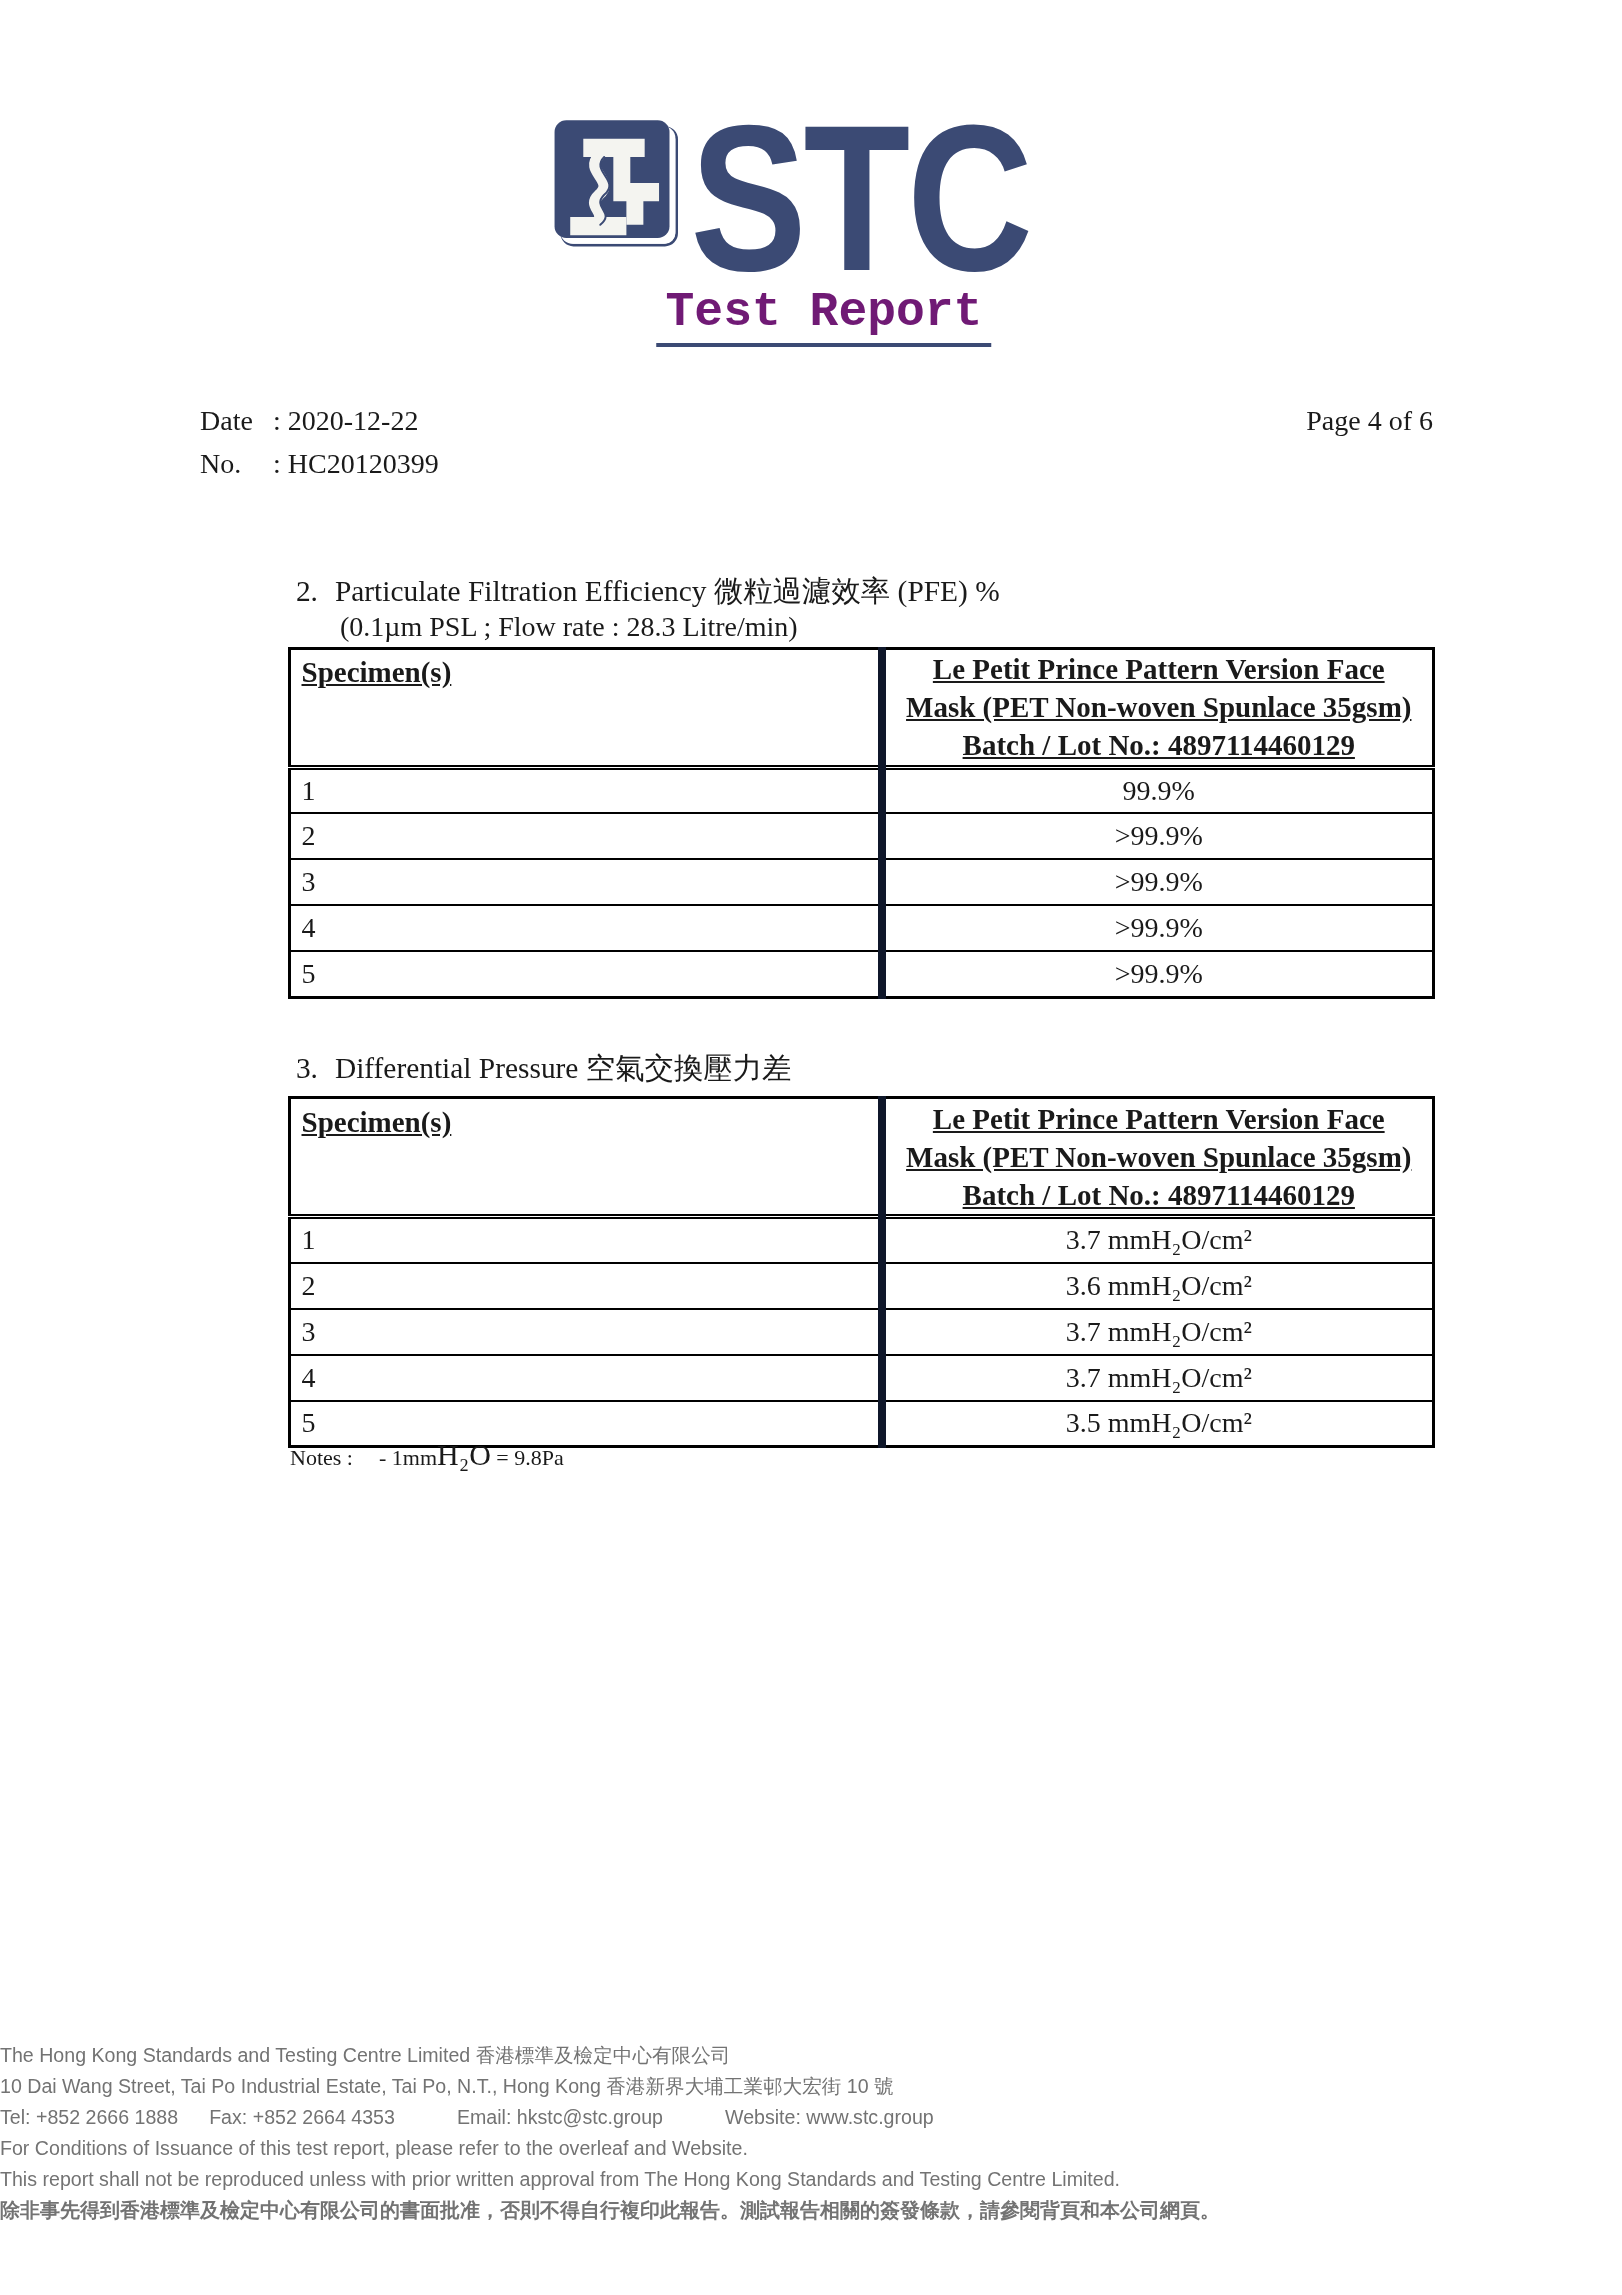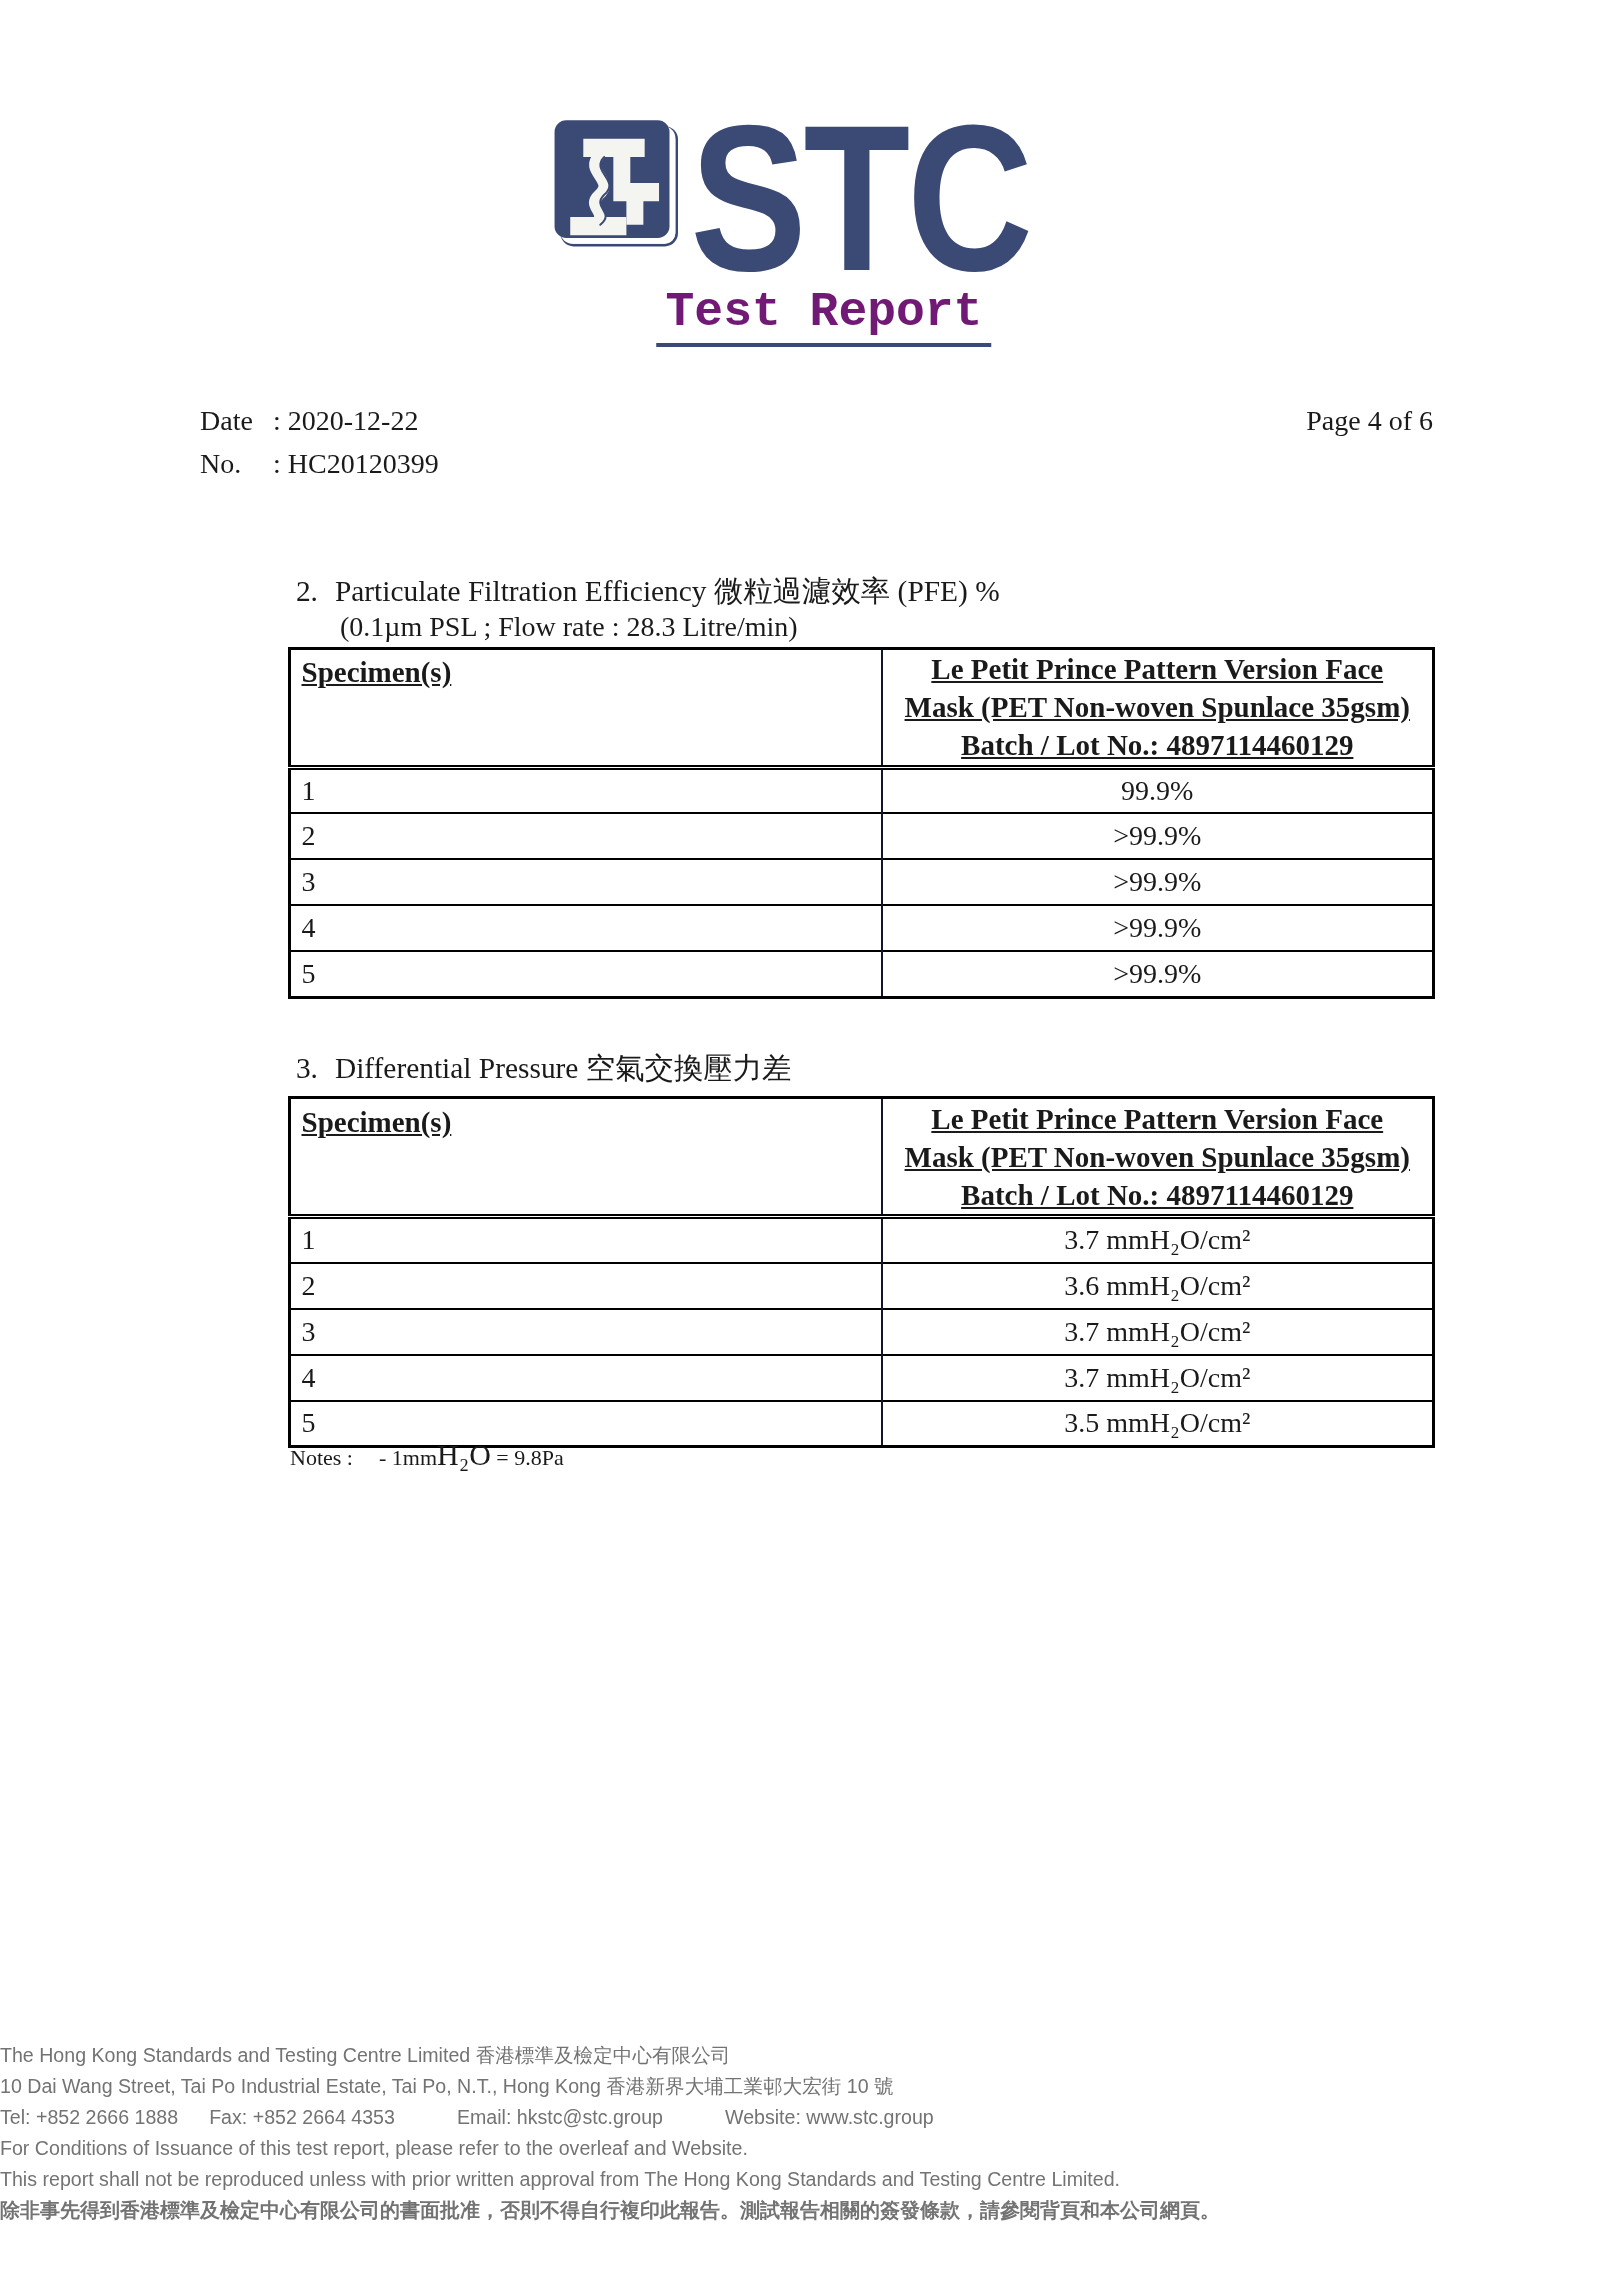--- a/index.html
+++ b/index.html
@@ -79,21 +79,21 @@
 
   
   table.spec-table {
     border-collapse: collapse;
     width: 1144px;
     border: 3.3px solid #000;
     table-layout: fixed;
   }
   table.spec-table th, table.spec-table td { background: #fff; }
   .col-spec { width: 592px; }
-  .col-res  { width: 552px; border-left: 2px solid #0f172a; }
+  .col-res  { width: 552px; border-left: 8px solid #0f172a; }
   th.col-spec {
     vertical-align: top;
     text-align: left;
     padding: 6.5px 10.5px;
     font-size: 29px;
     font-weight: bold;
     height: 119px;
   }
   th.col-res {
     vertical-align: middle;

